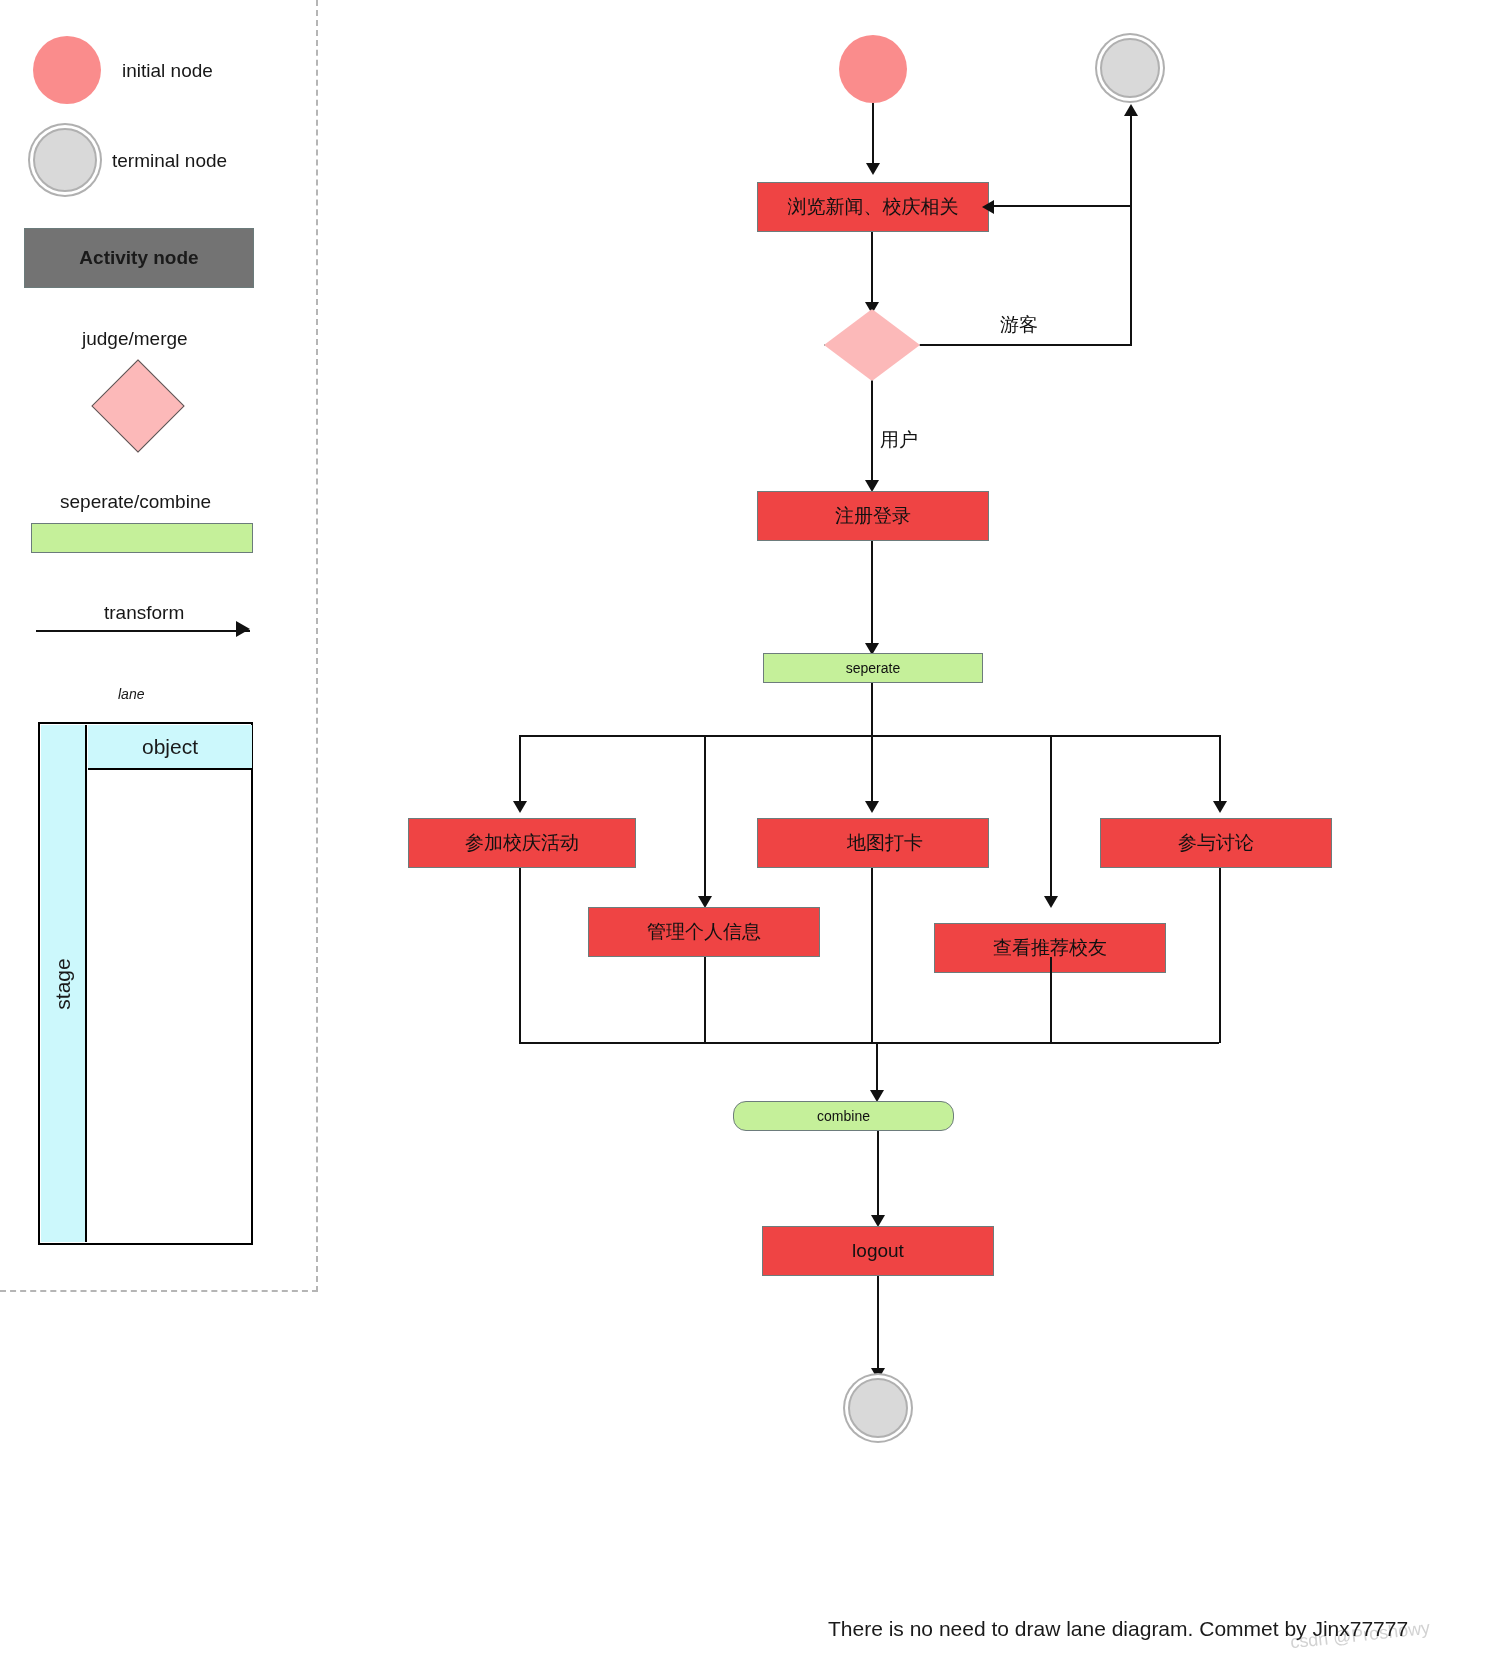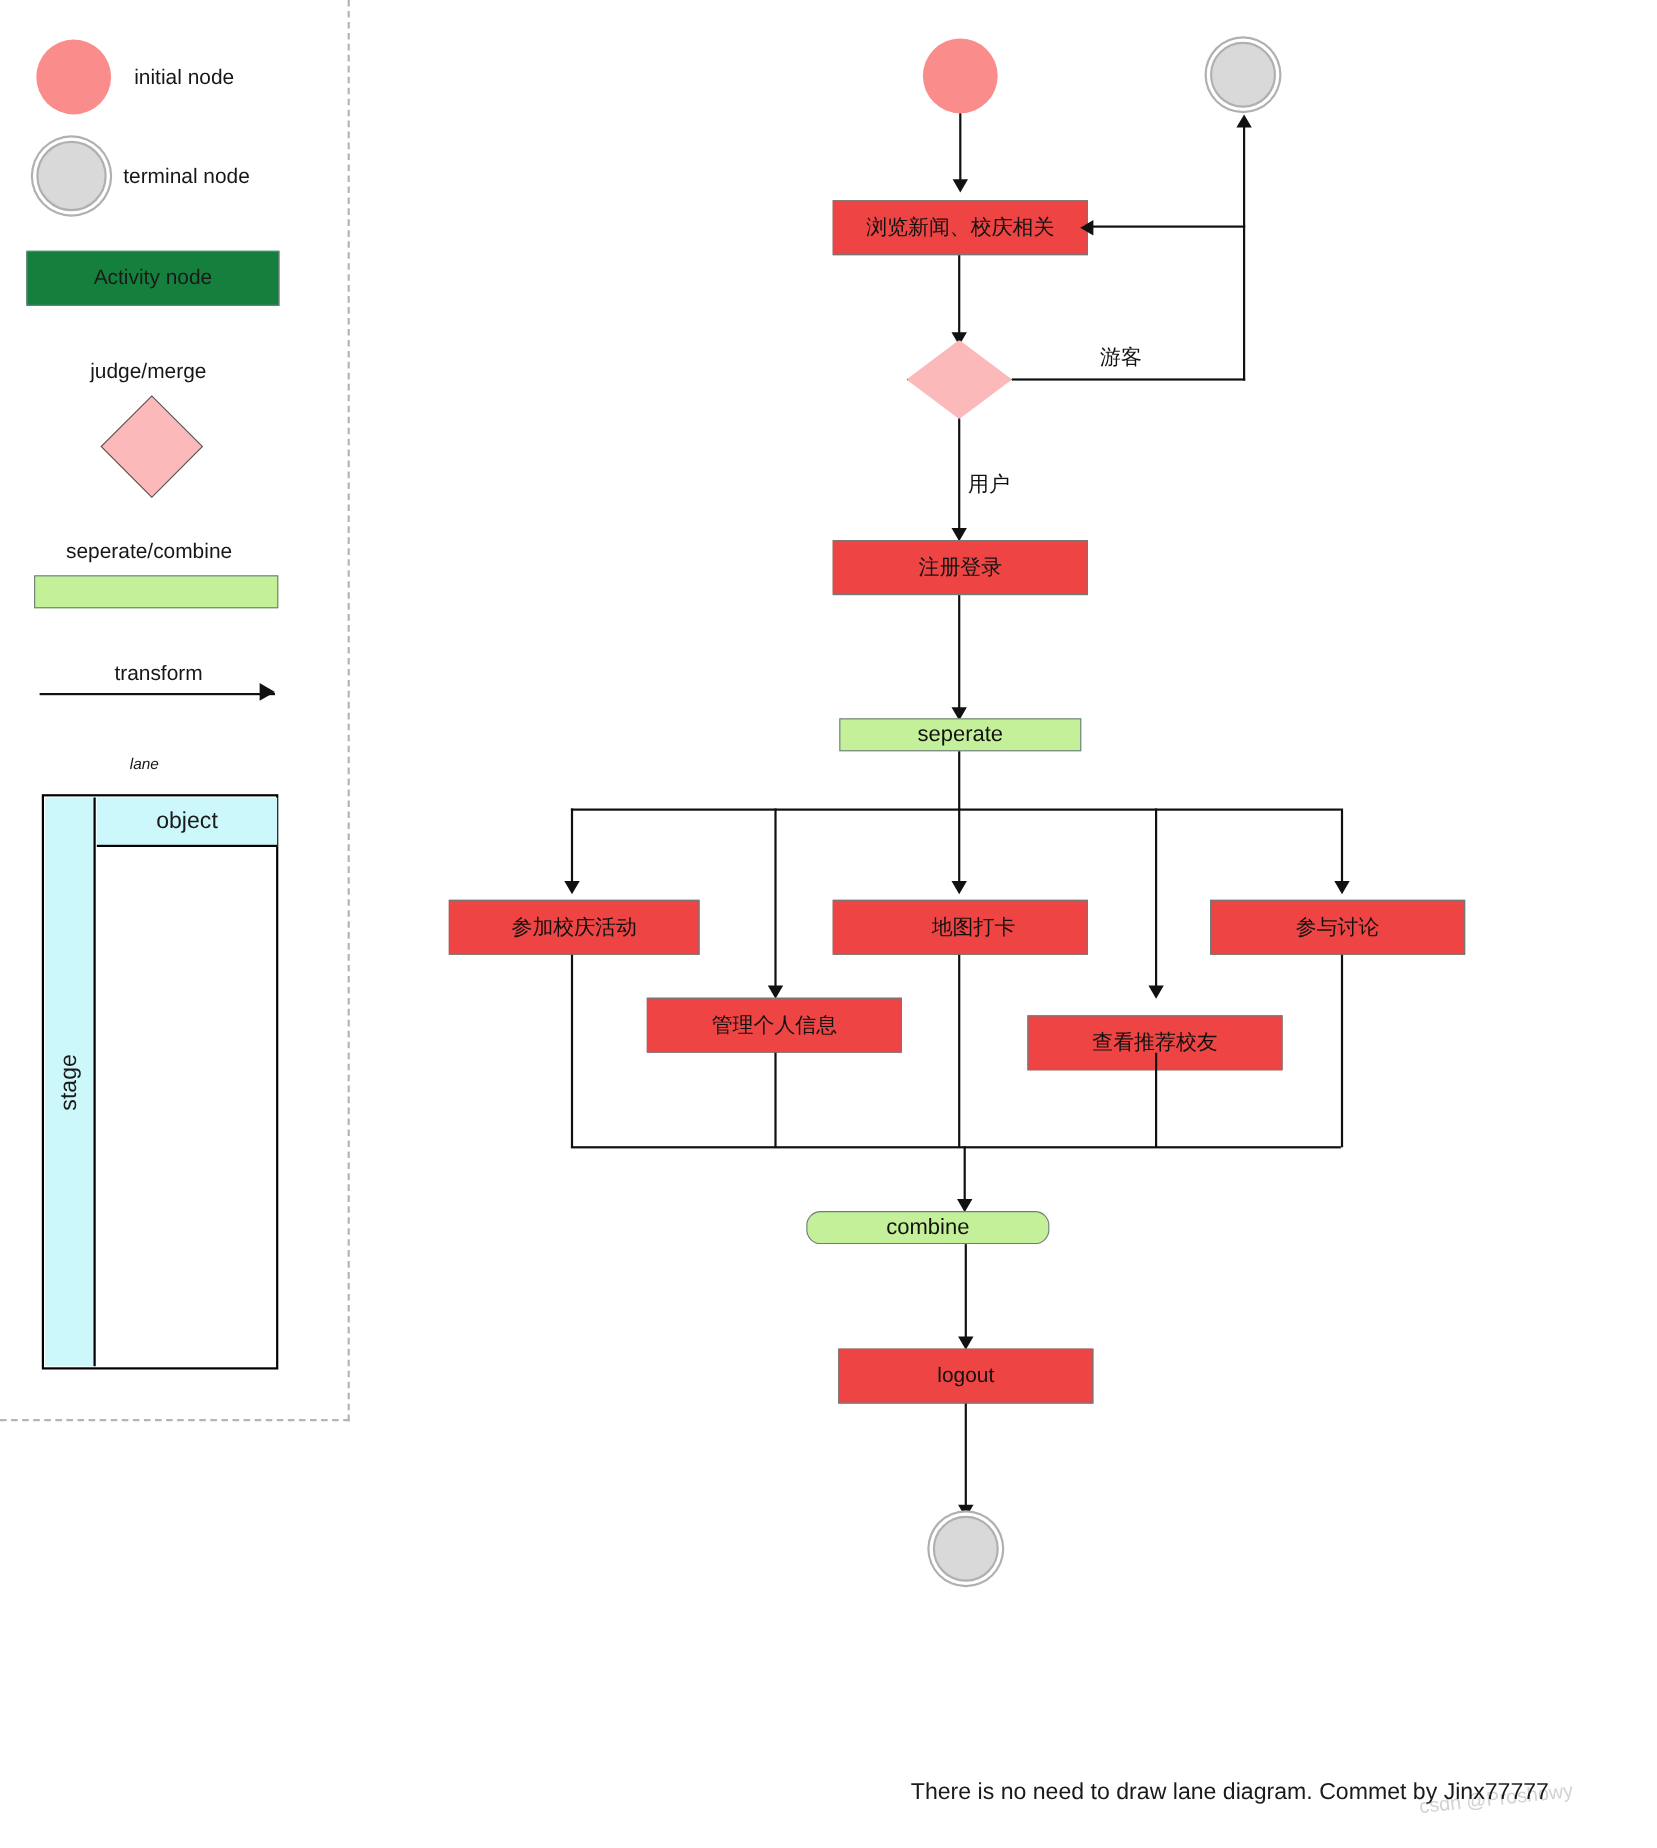--- a/index.html
+++ b/index.html
@@ -26,24 +26,24 @@
     left:33px;top:128px;width:64px;height:64px;border-radius:50%;
     background:#d9d9d9;border:2px solid #b0b0b0;
     box-shadow:0 0 0 3px #ffffff, 0 0 0 5px #b0b0b0;
     box-sizing:border-box;
   }
   .legend-label{
     font-size:19px;line-height:1.2;color:#171717;white-space:nowrap;
   }
 
   .legend-activity{
-    left:24px;top:228px;width:230px;height:50px;
-    background:#15803d;border:1.5px solid #6b7b7b;
-    display:flex;align-items:center;justify-content:center;
-    font-size:19px;box-sizing:border-box;
+    left:24px;top:228px;width:230px;height:60px;
+    background:#737373;border:1.5px solid #6b7b7b;
+    display:flex;align-items:center;justify-content:center;
+    font-size:19px;box-sizing:border-box;font-weight:bold;
   }
 
   .legend-diamond-wrap{left:92px;top:360px;width:92px;height:92px;}
   .legend-diamond{
     width:66px;height:66px;background:#fcb9b9;border:1.2px solid #555;
     transform:rotate(45deg);margin:13px;box-sizing:border-box;
   }
 
   .legend-bar{
     left:31px;top:523px;width:222px;height:30px;
@@ -80,21 +80,21 @@
 
   
   .node{
     background:#ef4444;border:1.4px solid #6d7c7c;box-sizing:border-box;
     display:flex;align-items:center;justify-content:center;
     font-size:19px;color:#111;text-align:center;
   }
   .barnode{
     background:#c5f09a;border:1.4px solid #6d7c7c;box-sizing:border-box;
     display:flex;align-items:center;justify-content:center;
-    font-size:20px;color:#111;
+    font-size:14px;color:#111;
   }
   .start-node{
     width:68px;height:68px;border-radius:50%;background:#fa8c8c;
   }
   .end-node{
     width:60px;height:60px;border-radius:50%;background:#d9d9d9;
     border:2px solid #b0b0b0;box-sizing:border-box;
     box-shadow:0 0 0 3px #fff, 0 0 0 5px #b0b0b0;
   }
   .diamond-wrap{width:96px;height:72px;}

